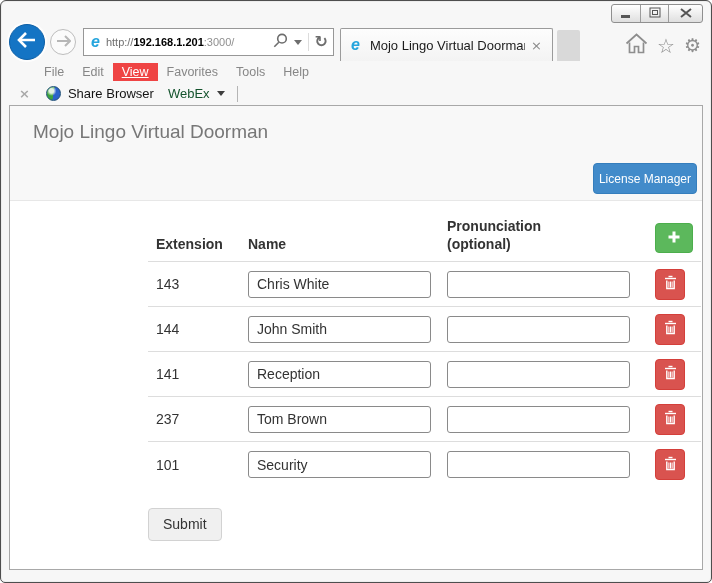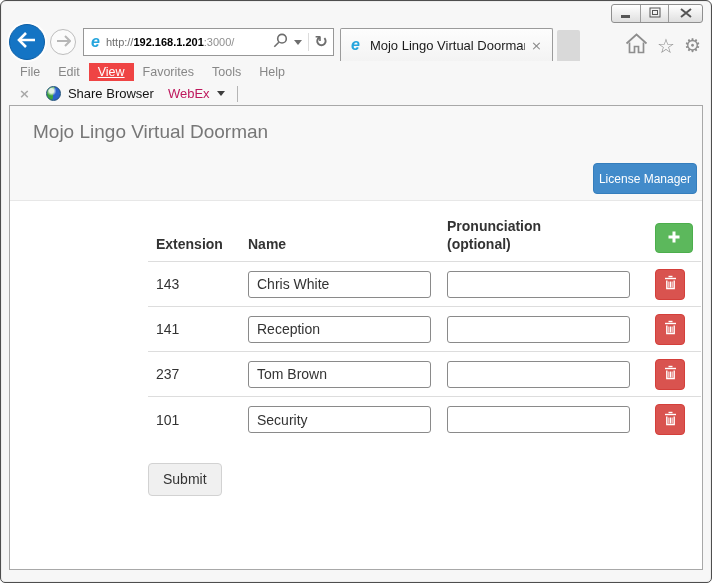--- a/index.html
+++ b/index.html
@@ -51,34 +51,34 @@
   .tab-title { flex:1; font-size:13px; color:#1b1b1b; white-space:nowrap; overflow:hidden; margin:0 4px; }
   .tab-close { font-size:13px; color:#8a8a8a; padding:0 2px; }
   .tab-stub { position:absolute; left:556px; top:7px; width:23px; height:31px; background:#d9d9d9; border-radius:2px 2px 0 0; }
 
   .chrome-right { position:absolute; right:10px; top:10px; display:flex; align-items:center; gap:9px; }
   .chrome-right .glyph { color:#8e8e8e; }
   .star { font-size:20px; }
   .gear { font-size:19px; }
 
   
-  .menubar { height:21px; display:flex; align-items:center; padding-left:10px; }
+  .menubar { height:21px; display:flex; align-items:center; padding-left:10px;margin-left:24px; }
   .menu-item { font-size:12.5px; color:#878787; padding:2px 9px; }
   .menu-item.active { background:#ef4444; color:#fff;text-decoration:underline; }
 
   
   .addonbar { height:23px; display:flex; align-items:center; padding-left:18px; }
   .addon-close { color:#a9a9a9; font-size:13px; font-weight:bold; margin-right:16px; }
   .globe { width:15px; height:15px; border-radius:50%;
     background:
       radial-gradient(circle at 35% 30%, rgba(255,255,255,.85) 0 18%, rgba(255,255,255,0) 40%),
       linear-gradient(100deg, #3ca23c 48%, #2a62c9 52%);
     border:1px solid #1e4f7a; margin-right:7px; }
   .addon-label { font-size:13px; color:#141414; margin-right:14px; }
-  .webex { display:flex; align-items:center; gap:7px; font-size:13px; color:#be185d; }
+  .webex { display:flex; align-items:center; gap:7px; font-size:13px; color:#14532d; }
   .webex .caret-down { border-top-color:#3d3d3d; }
   .addon-sep { width:1px; height:16px; background:#b5b5b5; margin-left:12px; }
 
   
   .viewport { margin:0 8px; width:694px; height:465px; background:#fff;
     border:1px solid #a8a8a8; overflow:hidden; position:relative; }
 
   .page-navbar { height:95px; background:#f8f8f8; border-bottom:1px solid #e7e7e7; position:relative; }
   .page-title { position:absolute; left:23px; top:15px; font-size:19px; color:#777; }
   .license-btn { position:absolute; right:5px; top:57px; height:31px; padding:0 5px;
@@ -240,20 +240,35 @@
                 <span><svg width="13" height="15" viewBox="0 0 13 15" fill="none" stroke="#fff" stroke-width="1.4">
                     <path d="M4.5 1.5 H8.5"></path>
                     <path d="M1 3.5 H12"></path>
                     <path d="M2.8 5.5 V13.5 H10.2 V5.5"></path>
                     <path d="M4.9 6.5 V12.5 M6.5 6.5 V12.5 M8.1 6.5 V12.5" stroke-width="1"></path>
                   </svg></span>
               </button>
             </td>
       </tr>
 
+      <tr>
+        <td class="ext-cell">144</td>
+        <td><input class="txt" value="John Smith" style=""></td>
+        <td><input class="txt" value="" style=""></td>
+        <td>
+              <button class="btn-del">
+                <span><svg width="13" height="15" viewBox="0 0 13 15" fill="none" stroke="#fff" stroke-width="1.4">
+                    <path d="M4.5 1.5 H8.5"></path>
+                    <path d="M1 3.5 H12"></path>
+                    <path d="M2.8 5.5 V13.5 H10.2 V5.5"></path>
+                    <path d="M4.9 6.5 V12.5 M6.5 6.5 V12.5 M8.1 6.5 V12.5" stroke-width="1"></path>
+                  </svg></span>
+              </button>
+            </td>
+      </tr>
 
       <tr>
         <td class="ext-cell">141</td>
         <td><input class="txt" value="Reception" style=""></td>
         <td><input class="txt" value="" style=""></td>
         <td>
               <button class="btn-del">
                 <span><svg width="13" height="15" viewBox="0 0 13 15" fill="none" stroke="#fff" stroke-width="1.4">
                     <path d="M4.5 1.5 H8.5"></path>
                     <path d="M1 3.5 H12"></path>

